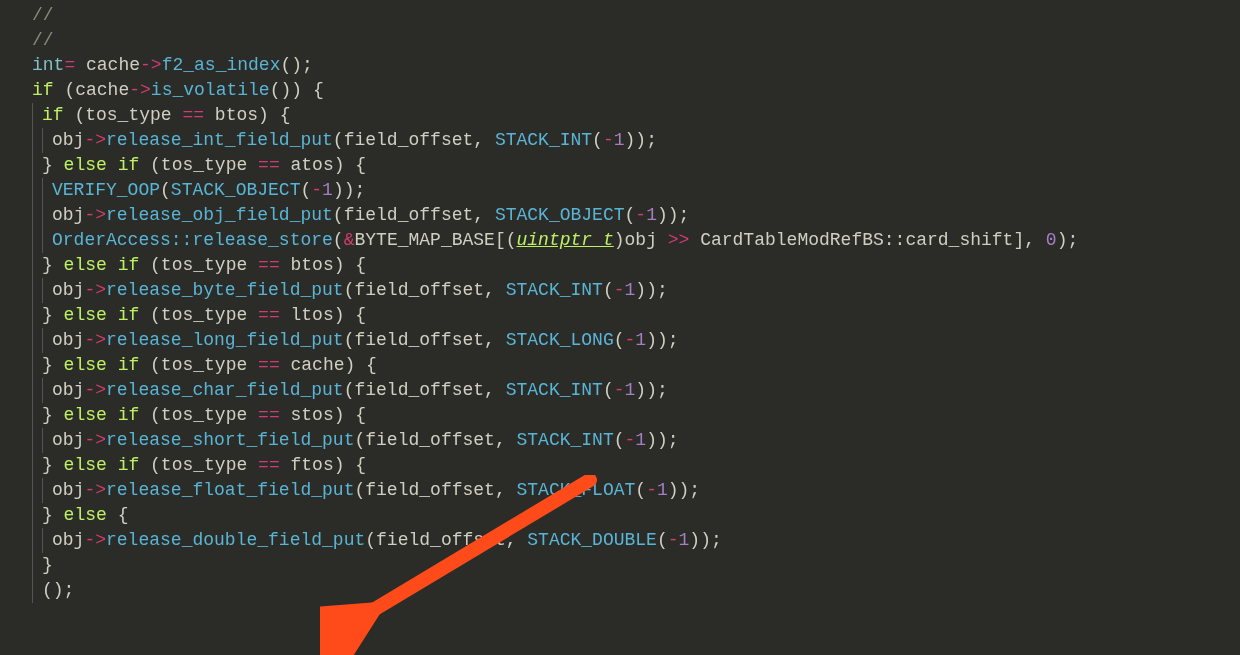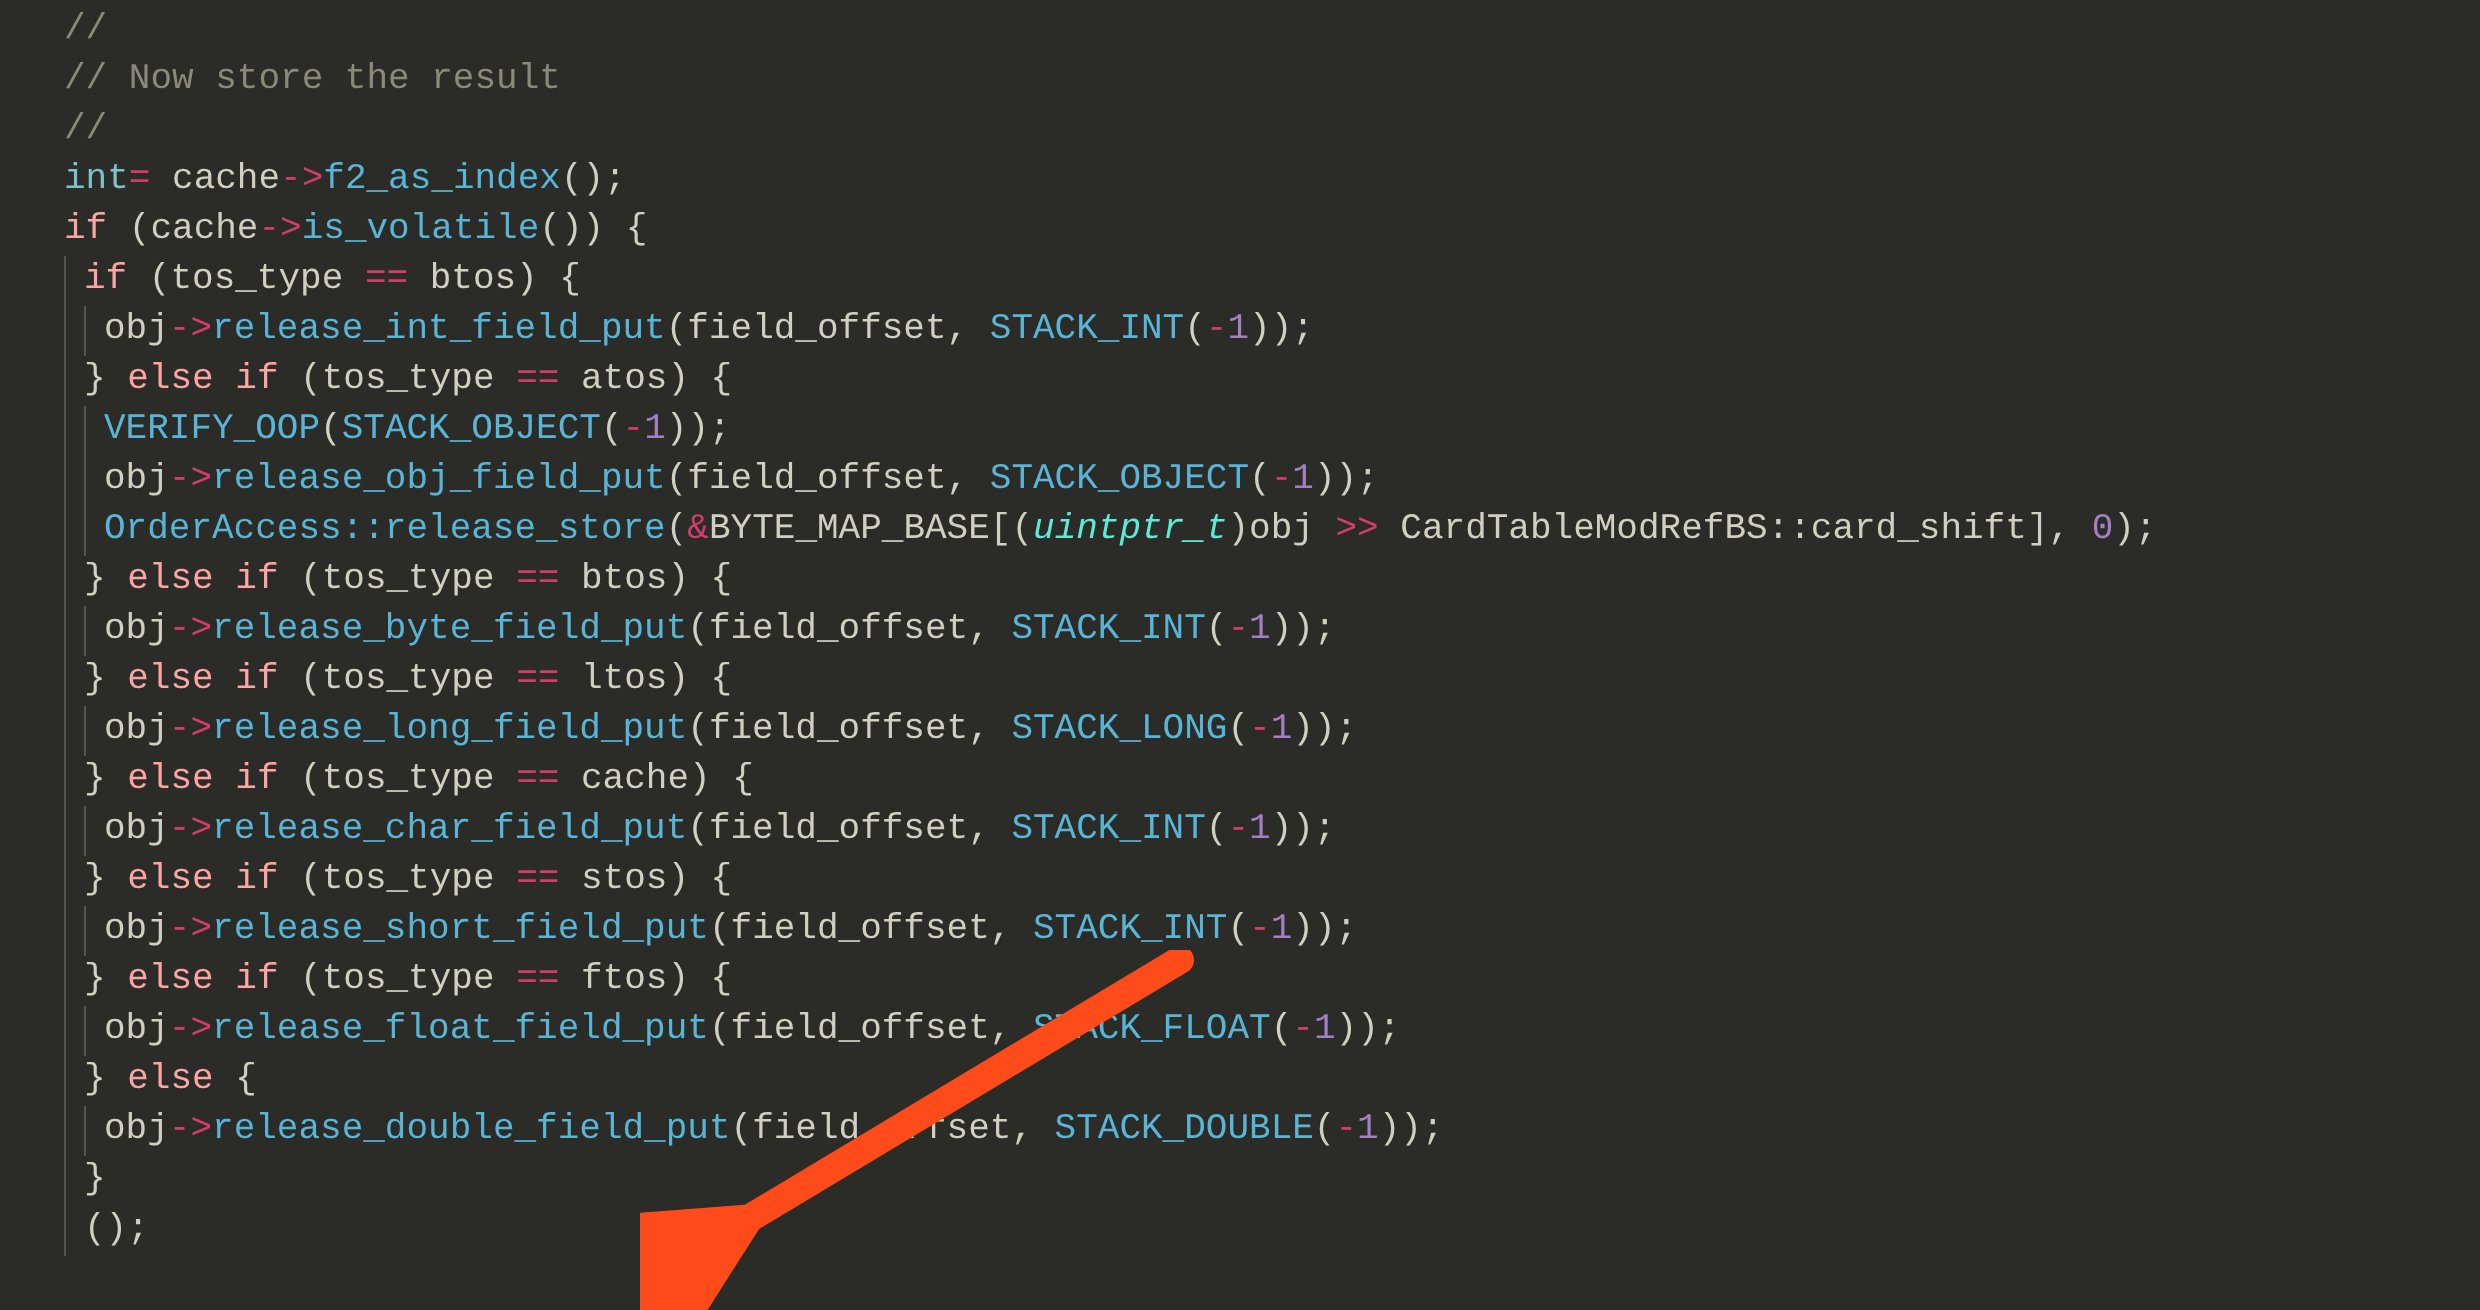--- a/index.html
+++ b/index.html
@@ -22,42 +22,41 @@
   }
   .gutter {
     display: inline-block;
     width: 8px;
     border-left: 1px solid #555;
     margin-right: 2px;
   }
   .g1 { margin-left: 22px; }
   .comment { color: #8a8a7a; }
   .keyword-type { color: #7fc1ca; }
-  .keyword-flow { color: #fca5a5; }
+  .keyword-flow { color: #bef264; }
   .func { color: #59b5d6; }
   .arrow { color: #d33c6e; }
   .const { color: #59b5d6; }
   .num { color: #a57fc4; }
   .op { color: #d33c6e; }
-  .cast { color: #5eead4; font-style: italic; }
+  .cast { color: #bef264; font-style: italic; text-decoration: underline; }
   .plain { color: #cfcfc2; }
   .arrow-annotation {
     position: absolute;
     left: 320px;
     top: 475px;
     pointer-events: none;
   }
 </style>
 </head>
 <body>
 
 <div>
 
 <div class="line"><span class="g1"></span><span class="comment">//</span></div>
-<div class="line"><span class="g1"></span><span class="comment">// Now store the result</span></div>
 <div class="line"><span class="g1"></span><span class="comment">//</span></div>
 
 <div class="line"><span class="g1"></span><span class="keyword-type">int</span><span class="op">=</span><span class="plain"> cache</span><span class="arrow">-&gt;</span><span class="func">f2_as_index</span><span class="plain">();</span></div>
 
 <div class="line"><span class="g1"></span><span class="keyword-flow">if</span><span class="plain"> (cache</span><span class="arrow">-&gt;</span><span class="func">is_volatile</span><span class="plain">()) {</span></div>
 
 <div class="line"><span class="g1"></span><span class="gutter"></span><span class="keyword-flow">if</span><span class="plain"> (tos_type </span><span class="op">==</span><span class="plain"> btos) {</span></div>
 
 <div class="line"><span class="g1"></span><span class="gutter"></span><span class="gutter"></span><span class="plain">obj</span><span class="arrow">-&gt;</span><span class="func">release_int_field_put</span><span class="plain">(field_offset, </span><span class="const">STACK_INT</span><span class="plain">(</span><span class="op">-</span><span class="num">1</span><span class="plain">));</span></div>
 

